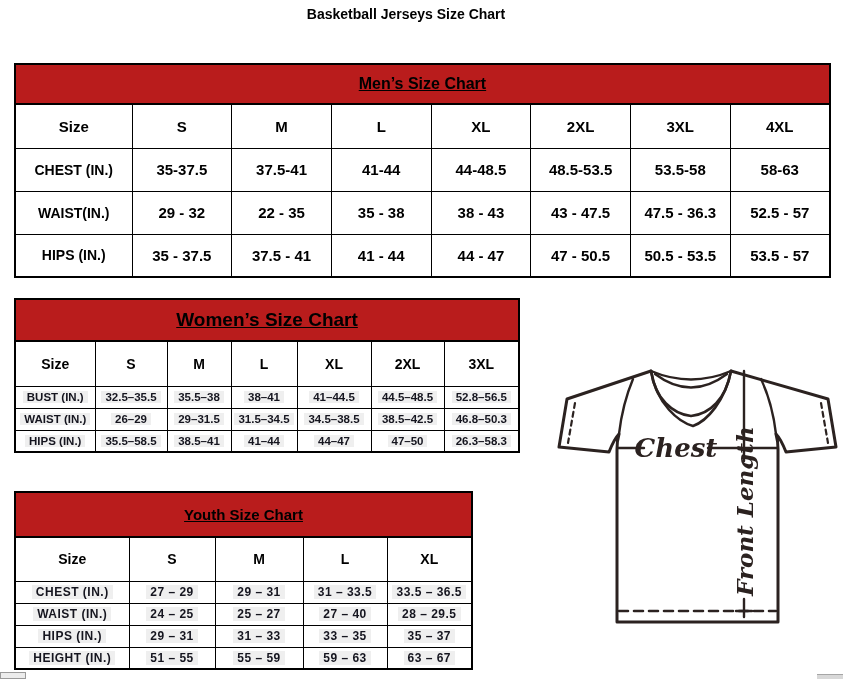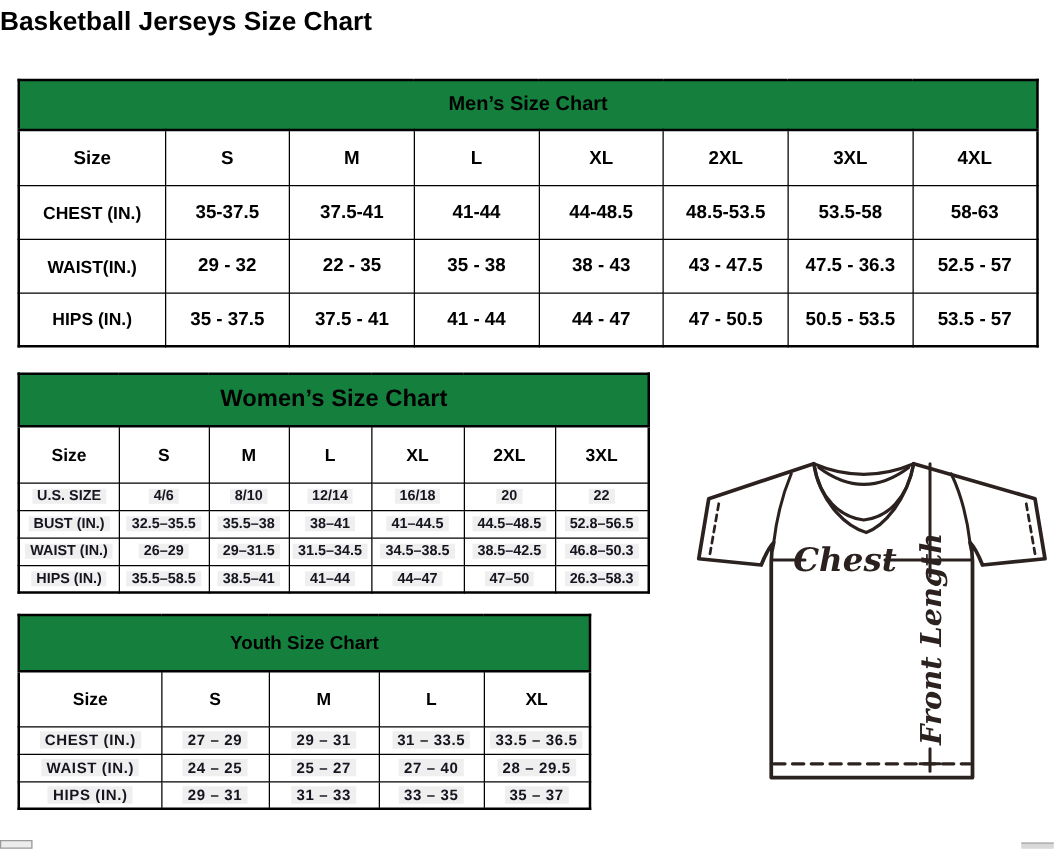--- a/index.html
+++ b/index.html
@@ -2,34 +2,34 @@
 <html><head>
 <meta charset="utf-8">
 <style>
   html,body{margin:0;padding:0;}
   body{
     width:843px;height:679px;position:relative;background:#ffffff;
     font-family:"Liberation Sans", sans-serif;overflow:hidden;
   }
   .page-title{
     position:absolute;top:6px;left:0;width:812px;margin:0;
-    font-size:21px;font-weight:700;color:#000;
+    text-align:center;font-size:14px;font-weight:700;color:#000;
     font-family:"Liberation Sans", sans-serif;
   }
   table.tbl{
     position:absolute;border-collapse:collapse;table-layout:fixed;
     background:#fff;border:2px solid #000;
   }
   .tbl th,.tbl td{
     border:1px solid #000;text-align:center;vertical-align:middle;
     padding:0;font-weight:700;color:#000;white-space:nowrap;
   }
   .tbl th.band{
-    background:#15803d;font-size:16px;font-weight:700;
-    border-bottom:2px solid #000;color:#000;
+    background:#b91c1c;font-size:16px;font-weight:700;
+    border-bottom:2px solid #000;color:#000;text-decoration:underline;
   }
   
   .men{left:14px;top:63px;width:815px;}
   .men th.band{height:38px;}
   .men tbody tr{height:43px;}
   .men tbody tr:first-child{height:44px;}
   .men tbody th{font-size:15px;}
   .men tbody td{font-size:15px;}
   .men tbody td:first-child{font-size:14px;}
   
@@ -141,29 +141,20 @@
       <tr>
         <th><span class="cv">Size</span></th>
         <th><span class="cv">S</span></th>
         <th><span class="cv">M</span></th>
         <th><span class="cv">L</span></th>
         <th><span class="cv">XL</span></th>
         <th><span class="cv">2XL</span></th>
         <th><span class="cv">3XL</span></th>
       </tr>
       <tr>
-        <td><span class="cv">U.S. SIZE</span></td>
-        <td><span class="cv">4/6</span></td>
-        <td><span class="cv">8/10</span></td>
-        <td><span class="cv">12/14</span></td>
-        <td><span class="cv">16/18</span></td>
-        <td><span class="cv">20</span></td>
-        <td><span class="cv">22</span></td>
-      </tr>
-      <tr>
         <td><span class="cv">BUST (IN.)</span></td>
         <td><span class="cv">32.5–35.5</span></td>
         <td><span class="cv">35.5–38</span></td>
         <td><span class="cv">38–41</span></td>
         <td><span class="cv">41–44.5</span></td>
         <td><span class="cv">44.5–48.5</span></td>
         <td><span class="cv">52.8–56.5</span></td>
       </tr>
       <tr>
         <td><span class="cv">WAIST (IN.)</span></td>
@@ -221,20 +212,27 @@
         <td><span class="cv">27 – 40</span></td>
         <td><span class="cv">28 – 29.5</span></td>
       </tr>
       <tr>
         <td><span class="cv">HIPS (IN.)</span></td>
         <td><span class="cv">29 – 31</span></td>
         <td><span class="cv">31 – 33</span></td>
         <td><span class="cv">33 – 35</span></td>
         <td><span class="cv">35 – 37</span></td>
       </tr>
+      <tr>
+        <td><span class="cv">HEIGHT (IN.)</span></td>
+        <td><span class="cv">51 – 55</span></td>
+        <td><span class="cv">55 – 59</span></td>
+        <td><span class="cv">59 – 63</span></td>
+        <td><span class="cv">63 – 67</span></td>
+      </tr>
     </tbody>
 </table>
 
 <svg class="jersey" width="288" height="290" viewBox="0 0 288 290" fill="none" stroke="#2b2220" stroke-width="3" stroke-linejoin="round" stroke-linecap="round">
 
   <path d="M96,16 L12,44 L4,92 L54,97 C58,87 61,82 64,79 C62,86 62,90 62,94
            L62,267 L223,267 L223,94 C223,90 223,86 221,79 C224,82 227,87 231,97
            L281,92 L273,44 L176,16"></path>
 
   <path stroke-width="2.4" d="M96,16 Q136,33 176,16"></path>

